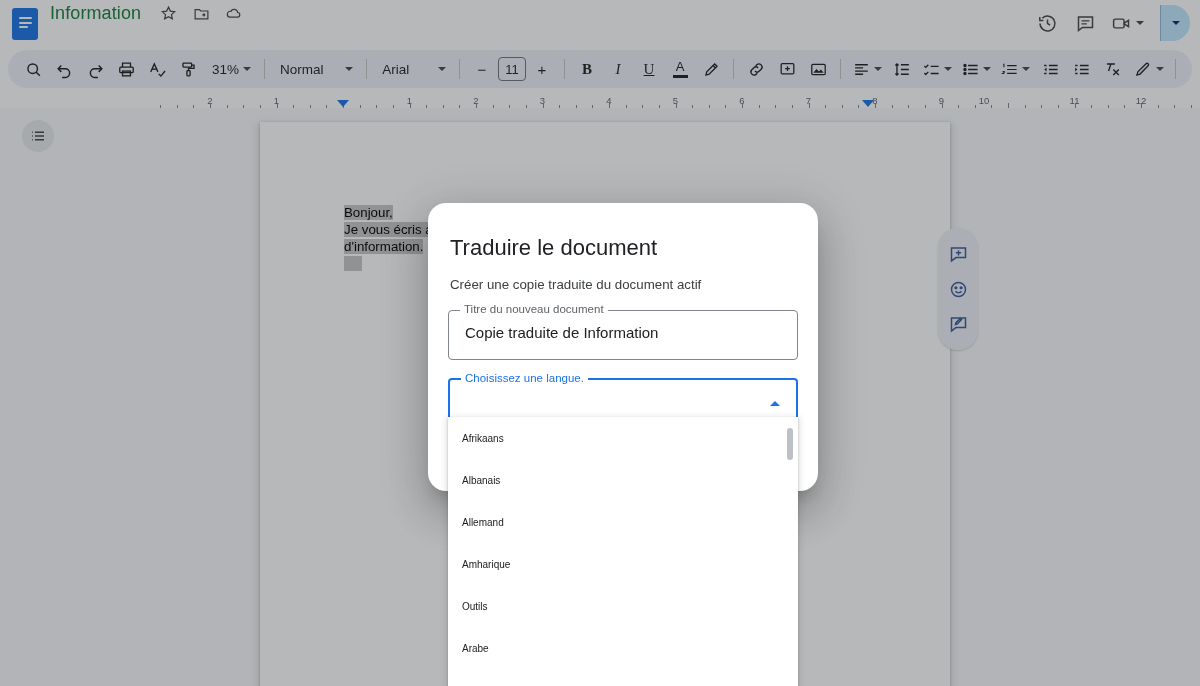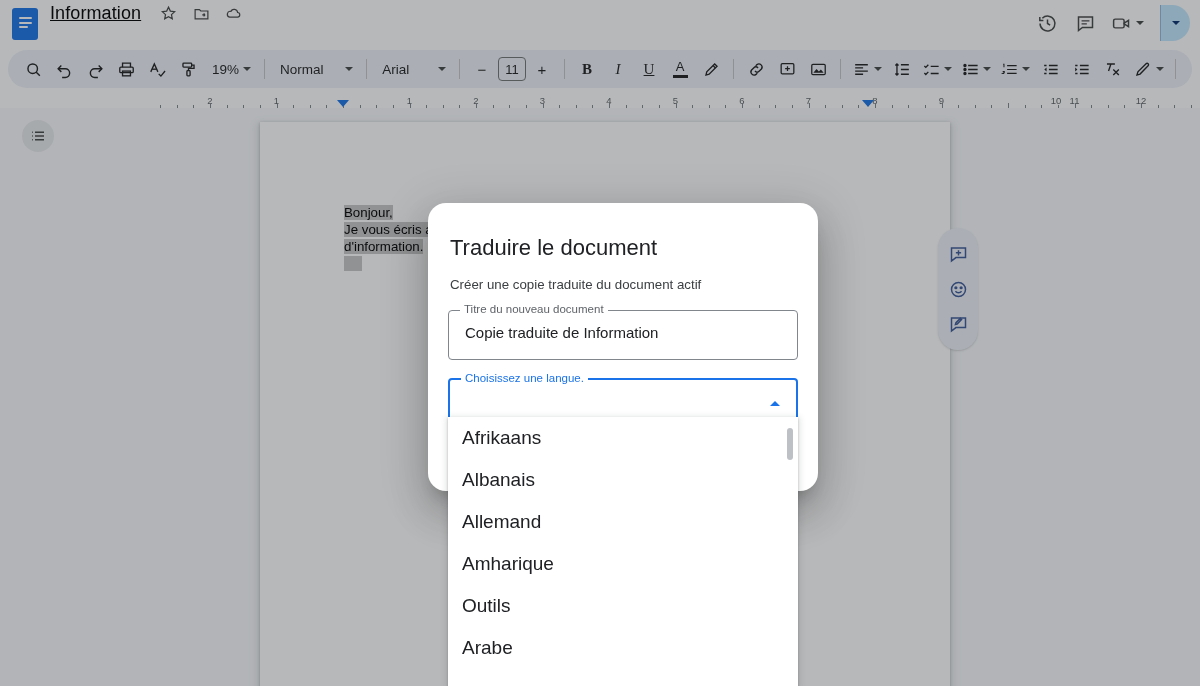--- a/index.html
+++ b/index.html
@@ -26,22 +26,22 @@
     position: absolute; left: 12px; top: 8px; width: 26px; height: 32px;
     border-radius: 3px; background: #1a73e8;
     display: flex; align-items: center; justify-content: center;
   }
   .docicon .lines { width: 13px; }
   .docicon .lines i { display: block; height: 2px; background: #fff; margin-bottom: 2.5px; border-radius: 1px;}
   .docicon .lines i:nth-child(3){ width: 9px; }
 
   .titleblock { position: absolute; left: 48px; top: 2px; }
   .doctitle {
-    font-size: 18px; color: #000000; letter-spacing: .1px;
-    display: inline-block; vertical-align: middle; padding: 1px 2px; text-decoration: underline;
+    font-size: 18px; color: #15803d; letter-spacing: .1px;
+    display: inline-block; vertical-align: middle; padding: 1px 2px;
   }
   .title-icons { display: inline-block; vertical-align: middle; margin-left: 10px; }
   .title-icons span {
     display: inline-block; width: 22px; height: 22px; vertical-align: middle;
     margin-right: 6px; color: #444746;
   }
   .title-icons svg { width: 17px; height: 17px; display:block; margin: 2px auto;}
 
   .menubar { position: absolute; left: 50px; top: 25px; display: flex; gap: 0px; }
   .menu-item {
@@ -163,21 +163,21 @@
 
   
   .dropdown {
     position: absolute; left: 448px; top: 417px; width: 350px; height: 269px;
     background: #fff; z-index: 70;
     box-shadow: 0 2px 6px 2px rgba(60,64,67,0.15), 0 1px 2px rgba(60,64,67,0.3);
     overflow: hidden;
   }
   .dd-item {
     height: 42px; display: flex; align-items: center; padding-left: 14px;
-    font-size: 19px; color: #202124;
+    font-size: 10px; color: #202124;
   }
   .dd-scroll-track {
     position: absolute; right: 2px; top: 4px; width: 8px; height: 261px;
   }
   .dd-scroll-thumb {
     position: absolute; right: 3px; top: 7px; width: 6px; height: 32px;
     background: #bdc1c6; border-radius: 3px;
   }
 </style>
 </head>
@@ -282,21 +282,21 @@
           </svg>
       </div>
       <div class="tb">
         <svg viewBox="0 0 24 24" fill="none" stroke="currentColor" stroke-width="1.7">
             <rect x="5" y="4" width="11" height="5" rx="1"></rect>
             <path d="M16 6.5h3v4h-7v3"></path>
             <rect x="10" y="13.5" width="4" height="6.5" rx="1"></rect>
           </svg>
       </div>
       <div class="zoom-pill">
-        <span>19%</span>
+        <span>31%</span>
         <span class="caret-sm"></span>
       </div>
       <div class="tb-sep"></div>
       <div class="style-pill">
         <span>Normal</span>
         <span class="caret-sm"></span>
       </div>
       <div class="tb-sep"></div>
       <div class="font-pill">
         <span>Arial</span>
@@ -416,21 +416,21 @@
           <div class="ruler-num" style="left: 276.5px;">1</div>
           <div class="ruler-num" style="left: 409.5px;">1</div>
           <div class="ruler-num" style="left: 476px;">2</div>
           <div class="ruler-num" style="left: 542.5px;">3</div>
           <div class="ruler-num" style="left: 609px;">4</div>
           <div class="ruler-num" style="left: 675.5px;">5</div>
           <div class="ruler-num" style="left: 742px;">6</div>
           <div class="ruler-num" style="left: 808.5px;">7</div>
           <div class="ruler-num" style="left: 875px;">8</div>
           <div class="ruler-num" style="left: 941.5px;">9</div>
-          <div class="ruler-num" style="left: 1056px;">10</div>
+          <div class="ruler-num" style="left: 984px;">10</div>
           <div class="ruler-num" style="left: 1074.5px;">11</div>
           <div class="ruler-num" style="left: 1141px;">12</div>
           <div class="ruler-tick" style="left: 160px; height: 3px;"></div>
           <div class="ruler-tick" style="left: 177px; height: 3px;"></div>
           <div class="ruler-tick" style="left: 193px; height: 3px;"></div>
           <div class="ruler-tick" style="left: 210px; height: 5px;"></div>
           <div class="ruler-tick" style="left: 227px; height: 3px;"></div>
           <div class="ruler-tick" style="left: 243px; height: 3px;"></div>
           <div class="ruler-tick" style="left: 260px; height: 3px;"></div>
           <div class="ruler-tick" style="left: 277px; height: 5px;"></div>

